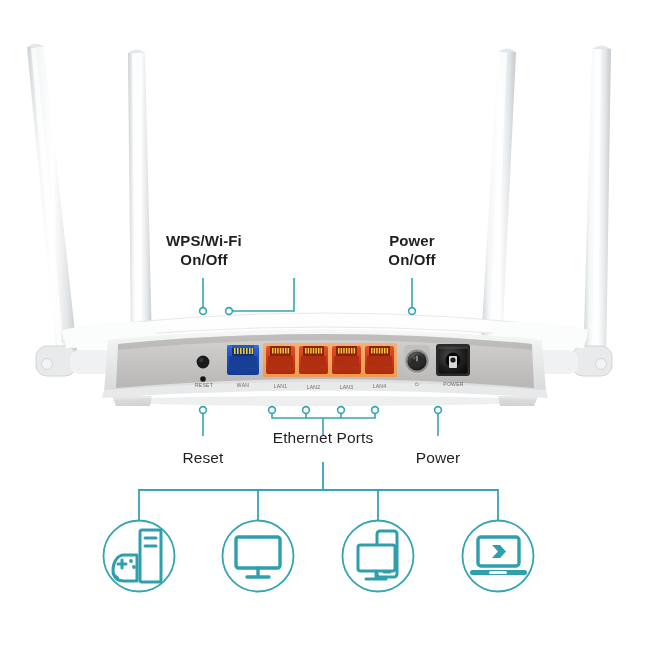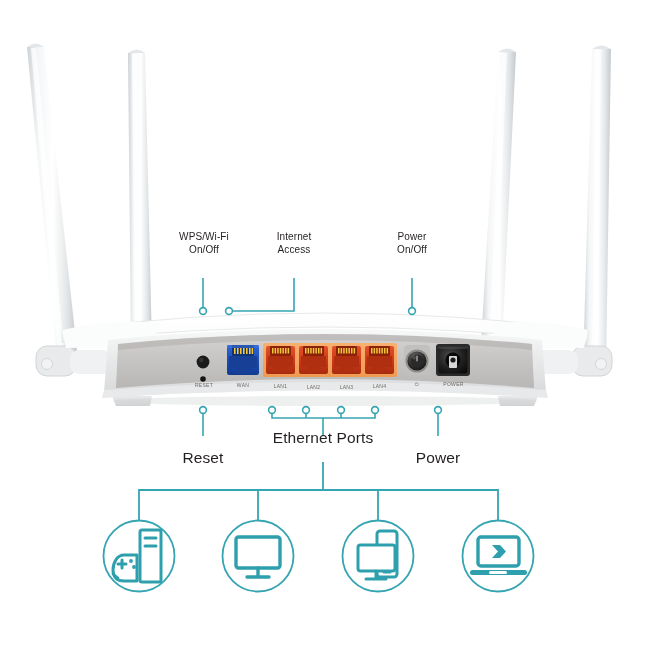--- a/index.html
+++ b/index.html
@@ -8,21 +8,21 @@
     font-family:"Liberation Sans", sans-serif;
     overflow:hidden;position:relative;
   }
   #stage{position:absolute;left:0;top:0;width:650px;height:650px;}
   #stage svg{position:absolute;left:0;top:0;}
   .lbl{
     position:absolute;color:#231f20;text-align:center;
     font-family:"Liberation Sans", sans-serif;
     line-height:1.28;letter-spacing:0.1px;white-space:pre-line;
   }
-  .lbl-top{font-size:10px;}
+  .lbl-top{font-size:15px;font-weight:bold;}
   .lbl-bot{font-size:15.5px;}
   .port-lbl{
     position:absolute;font-size:5px;color:#6e6a68;
     font-family:"Liberation Sans", sans-serif;
     text-align:center;letter-spacing:0.3px;
   }
 </style>
 </head>
 <body>
 
@@ -342,22 +342,20 @@
 
           <rect x="470" y="570" width="57" height="5" rx="2.5" fill="#2E9FAD"></rect>
           <rect x="489" y="571" width="18" height="3" rx="1.5" fill="#ffffff"></rect>
         </g>
       </g>
     </g>
   </svg>
 
   <div class="lbl lbl-top" style="left:124px; top:231px; width:160px;">WPS/Wi-Fi
 On/Off</div>
-  <div class="lbl lbl-top" style="left:234px; top:231px; width:120px;">Internet
-Access</div>
   <div class="lbl lbl-top" style="left:352px; top:231px; width:120px;">Power
 On/Off</div>
 
   <div class="lbl lbl-bot" style="left:143px; top:448px; width:120px;">Reset</div>
   <div class="lbl lbl-bot" style="left:243px; top:428px; width:160px;">Ethernet Ports</div>
   <div class="lbl lbl-bot" style="left:378px; top:448px; width:120px;">Power</div>
 
   <div class="port-lbl" style="left:188px; top:382px; width:32px;">RESET</div>
   <div class="port-lbl" style="left:227px; top:382px; width:32px;">WAN</div>
   <div class="port-lbl" style="left:265px; top:383px; width:31px;">LAN1</div>

